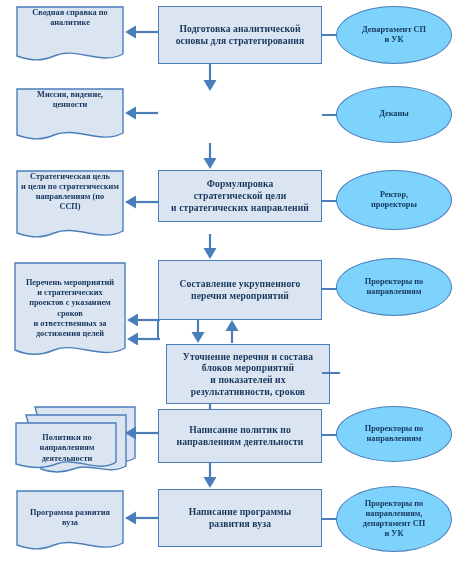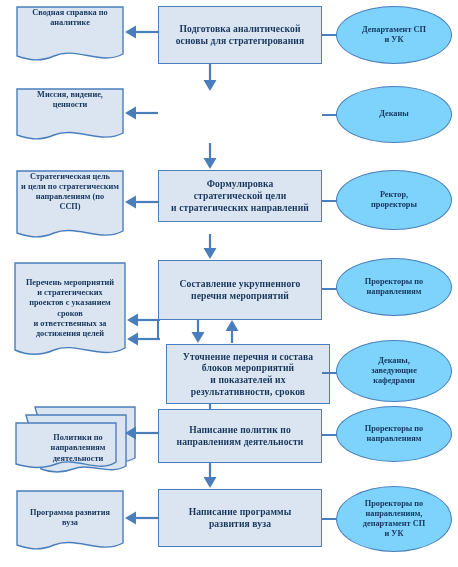--- a/index.html
+++ b/index.html
@@ -185,38 +185,33 @@
   </svg>
 
   <div class="proc" style="left:158px;top:344px;width:164px;height:60px;margin-left:8px;">
     <div class="node-label">Уточнение перечня и состава
 блоков мероприятий
 и показателей их
 результативности,  сроков</div>
   </div>
 
   <div class="link-h" style="left:322px;top:372px;width:18px;"></div>
-  <div class="ell" style="left:336px;top:340px;width:116px;height:62px;">
-    <div class="node-label">Деканы,
-заведующие
-кафедрами</div>
-  </div>
 
   <svg class="conn" style="left:202px;top:404px;width:16px;height:26px;">
     <line x1="8" y1="0" x2="8" y2="14"></line>
       <polygon points="1.5,14 8,25 14.5,14"></polygon>
   </svg>
 
   <div class="doc" style="left:14px;top:404px;width:122px;height:72px;">
     <svg width="122" height="72" viewBox="0 0 122 72">
       <path d="M21,3 H121 V54 C104,64 85,50 68,57 C55,62 44,60 36,57 L36,57 Z" fill="#dbe5f1" stroke="#4a7ebb" stroke-width="1.4"></path>
       <path d="M12,11 H112 V62 C95,72 76,58 59,65 C46,70 35,68 27,65 Z" fill="#dbe5f1" stroke="#4a7ebb" stroke-width="1.4"></path>
       <path d="M2,19 H102 V58 C85,70 62,52 42,60 C27,66 12,63 2,60 Z" fill="#dbe5f1" stroke="#4a7ebb" stroke-width="1.4"></path>
     </svg>
-    <div class="node-label" style="left:14px;top:19px;width:100px;height:41px;align-items:center;padding-top:12px;">Политики по
+    <div class="node-label" style="left:3px;top:19px;width:100px;height:41px;align-items:center;padding-top:12px;">Политики по
 направлениям
 деятельности</div>
   </div>
   <svg class="conn" style="left:124px;top:425px;width:34px;height:16px;">
     <line x1="34" y1="8" x2="12" y2="8"></line>
       <polygon points="12,1.5 1,8 12,14.5"></polygon>
   </svg>
 
   <div class="proc" style="left:158px;top:409px;width:164px;height:54px;">
     <div class="node-label">Написание политик по

